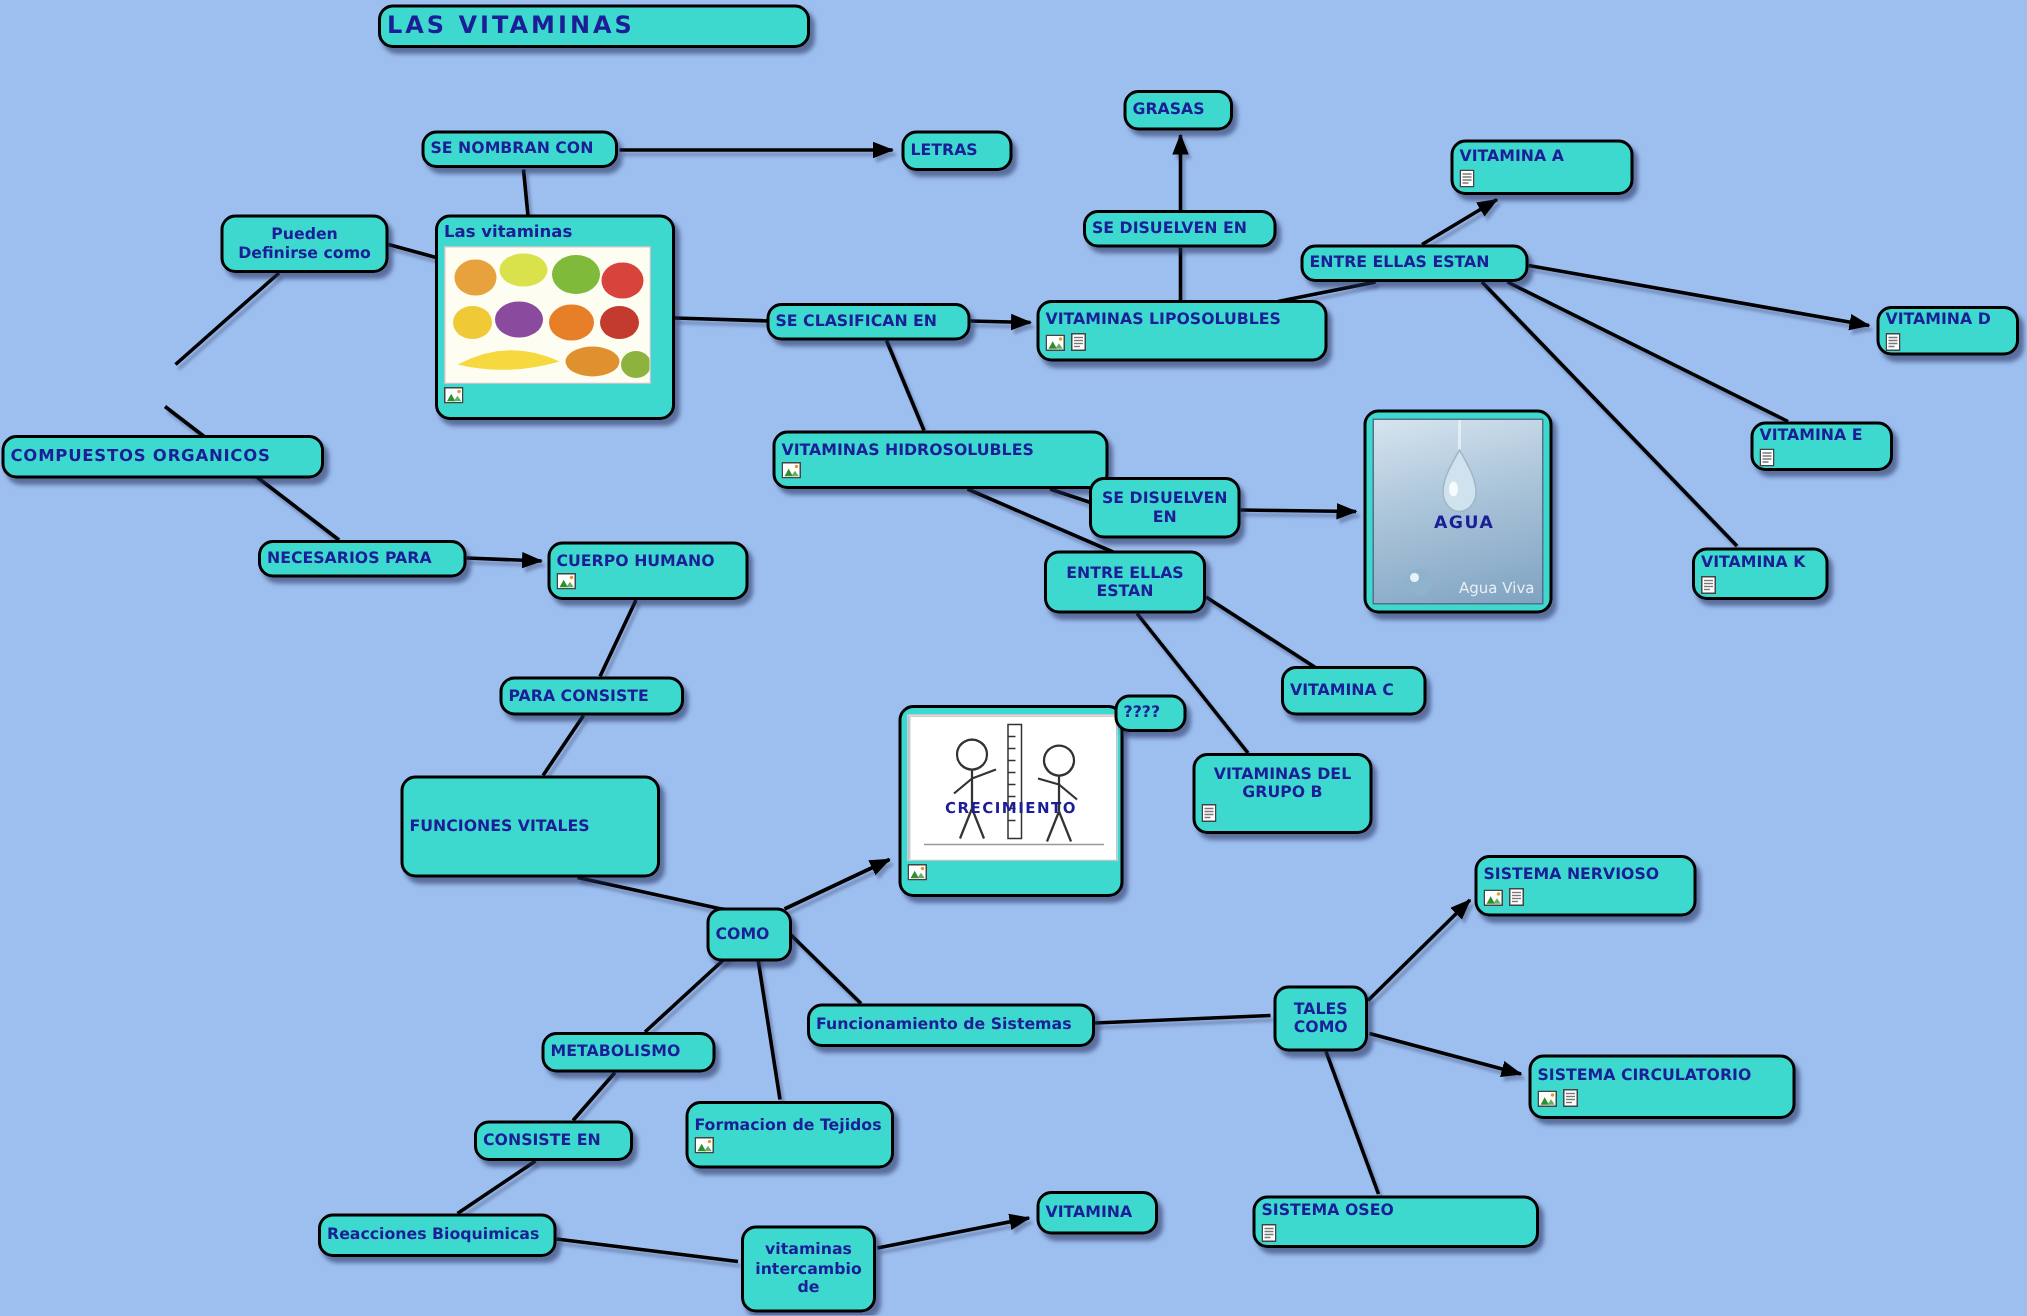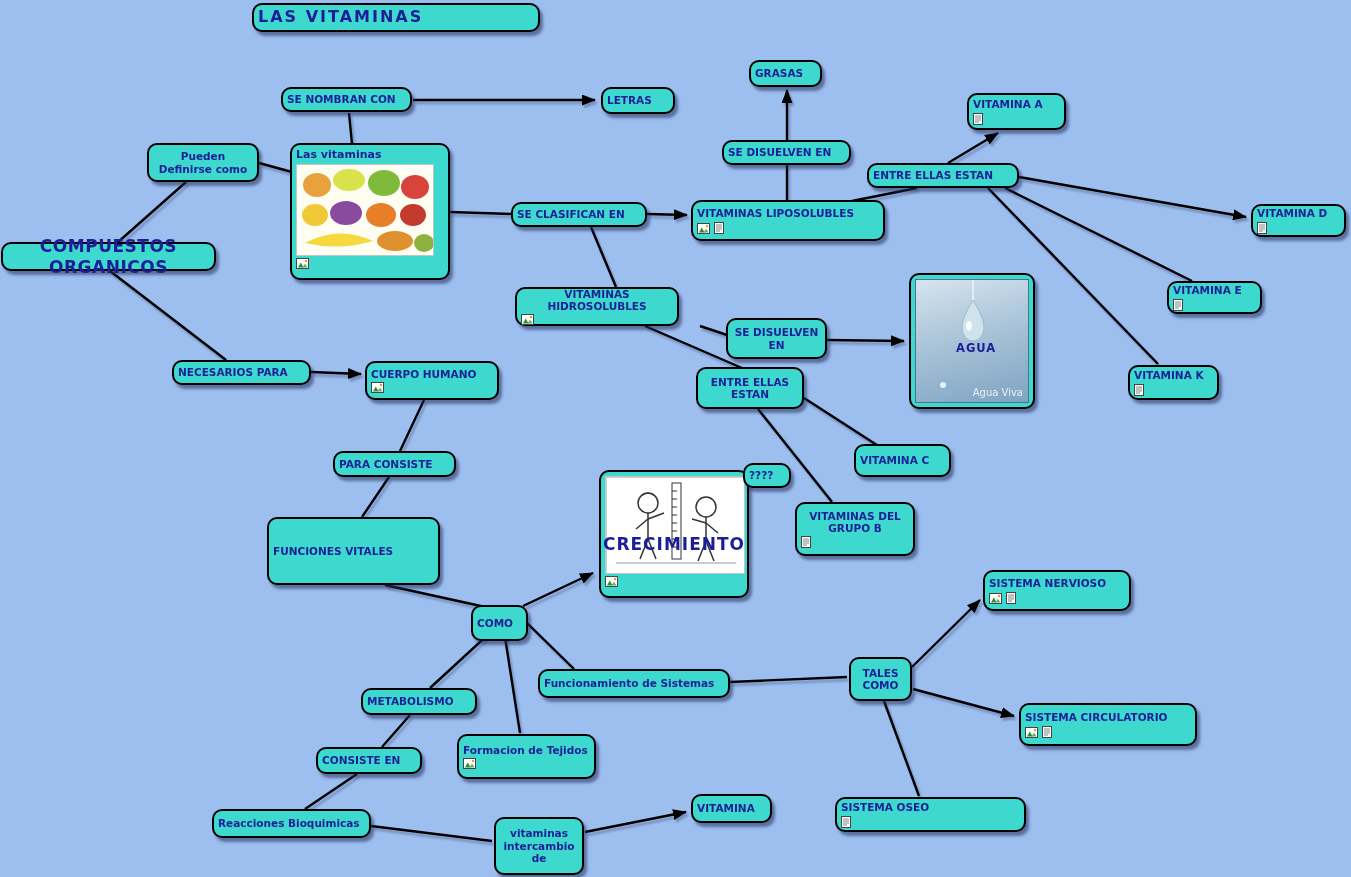--- a/index.html
+++ b/index.html
@@ -19,29 +19,29 @@
     background: var(--node-fill, #3ED9CE);
     border:2px solid #000; border-radius:10px;
     box-shadow: 3px 4px 3px rgba(35,45,90,.55);
     color: var(--ink, #1B1E96);
     font-weight:bold; font-size:10.5px; line-height:1.18;
     display:flex; flex-direction:column; align-items:flex-start; justify-content:center;
     text-align:center; padding:2px 4px;
   }
   .node .lbl { display:block; }
   .title-node { font-size:16px; letter-spacing:2px; }
-  .big-label { font-size:17px; letter-spacing:.5px; }
+  .big-label { font-size:11px; letter-spacing:.5px;margin-top:48px; }
   .icons { display:flex; gap:4px; margin-top:2px; align-items:flex-end; }
   .ic { display:block; }
   .img-frame { background:#fdfdf6; border:1px solid #bfc5cc; position:relative; overflow:hidden; }
   
   .pic-node { justify-content:flex-start; }
   .crec-label {
     position:absolute; left:0; right:0; top:62px; z-index:3;
-    font-size:17px; letter-spacing:1px; text-align:center;
+    font-size:10px; letter-spacing:1px; text-align:center;
   }
   .agua-img {
     width:114px; height:153px; position:relative;
     background: linear-gradient(165deg, #d6e4ef 0%, #aac4d9 45%, #7fa3c2 100%);
     border:1px solid #55708a; overflow:hidden;
   }
   .agua-label { position:absolute; left:40px; top:62px; font-size:11.5px; letter-spacing:1px; }
   .agua-caption { position:absolute; right:5px; bottom:3px; font-size:10px; font-weight:normal; color:#e8eef2; }
 </style>
 </head>
@@ -118,21 +118,21 @@
 </div>
 
 <div class="node" style="left:601px;top:87px;width:74px;height:27px">
   <span class="lbl">LETRAS</span>
 </div>
 
 <div class="node" style="left:749px;top:60px;width:73px;height:27px">
   <span class="lbl">GRASAS</span>
 </div>
 
-<div class="node" style="left:967px;top:93px;width:99px;height:37px">
+<div class="node" style="left:967px;top:93px;width:122px;height:37px">
   <span class="lbl">VITAMINA A</span>
   <span class="icons">
       <svg class="ic" width="10" height="12">
         <use href="#sym-doc"></use>
       </svg>
     </span>
 </div>
 
 <div class="node" style="left:147px;top:143px;width:112px;height:39px">
   <span class="lbl">Pueden Definirse como</span>
@@ -193,21 +193,21 @@
 
 <div class="node" style="left:1251px;top:204px;width:95px;height:33px">
   <span class="lbl">VITAMINA D</span>
   <span class="icons">
       <svg class="ic" width="10" height="12">
         <use href="#sym-doc"></use>
       </svg>
     </span>
 </div>
 
-<div class="node" style="left:515px;top:287px;width:164px;height:39px">
+<div class="node" style="left:515px;top:287px;width:224px;height:39px">
   <span class="lbl">VITAMINAS HIDROSOLUBLES</span>
   <span class="icons">
       <svg class="ic" width="13" height="11">
         <use href="#sym-img"></use>
       </svg>
     </span>
 </div>
 
 <div class="node" style="left:1167px;top:281px;width:95px;height:33px">
   <span class="lbl">VITAMINA E</span>

